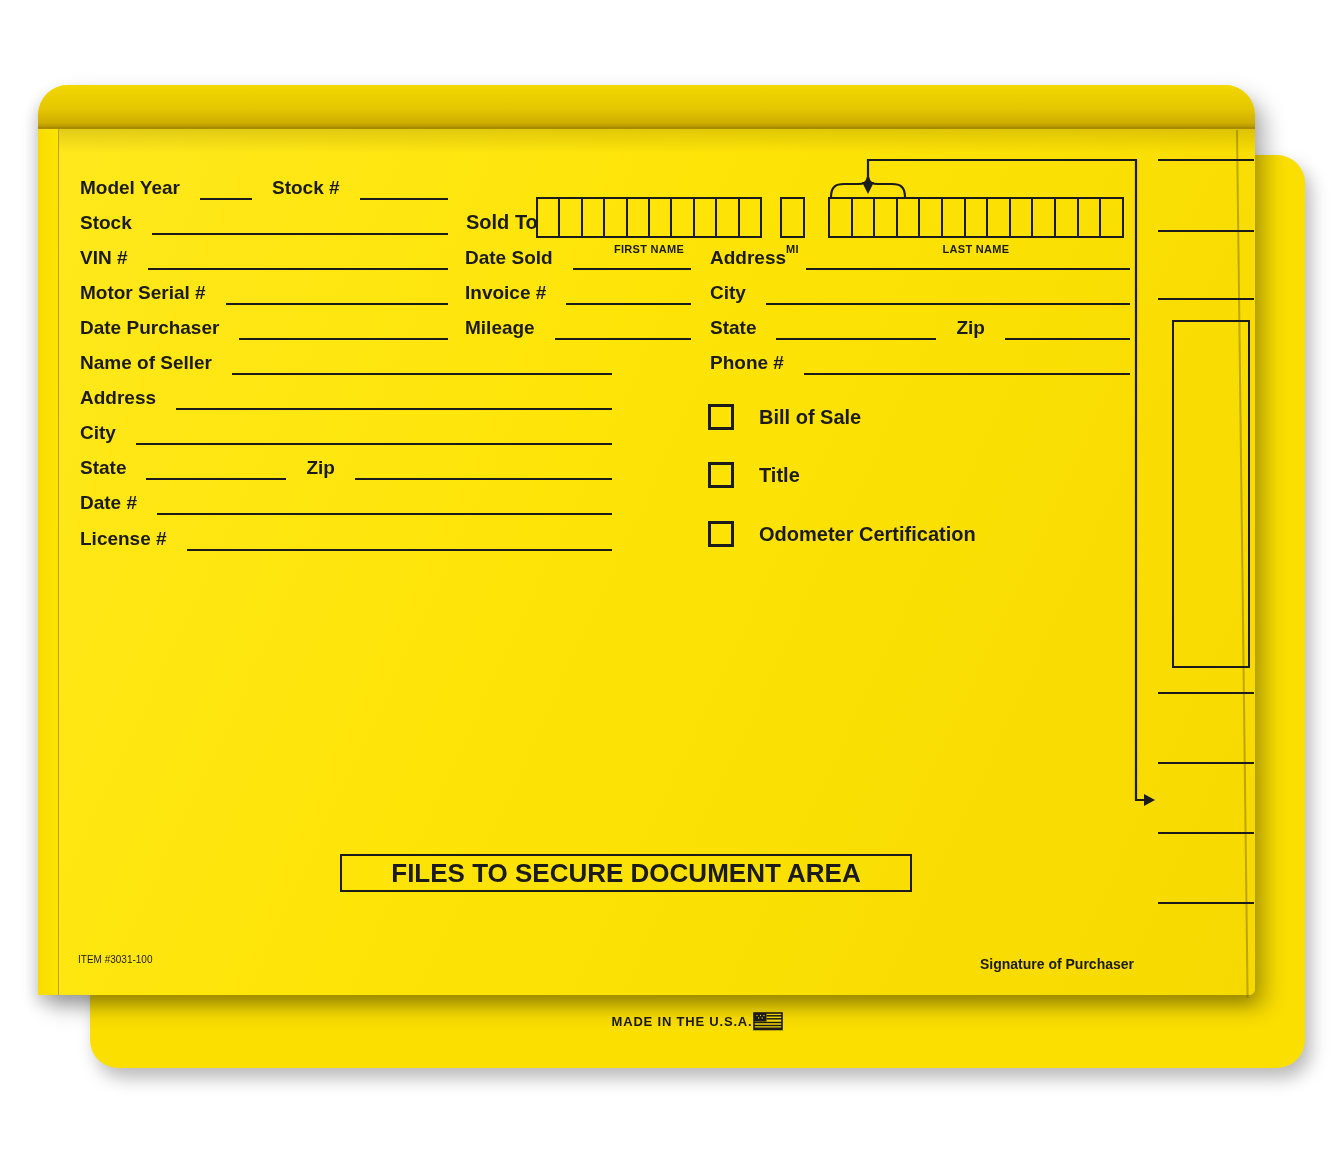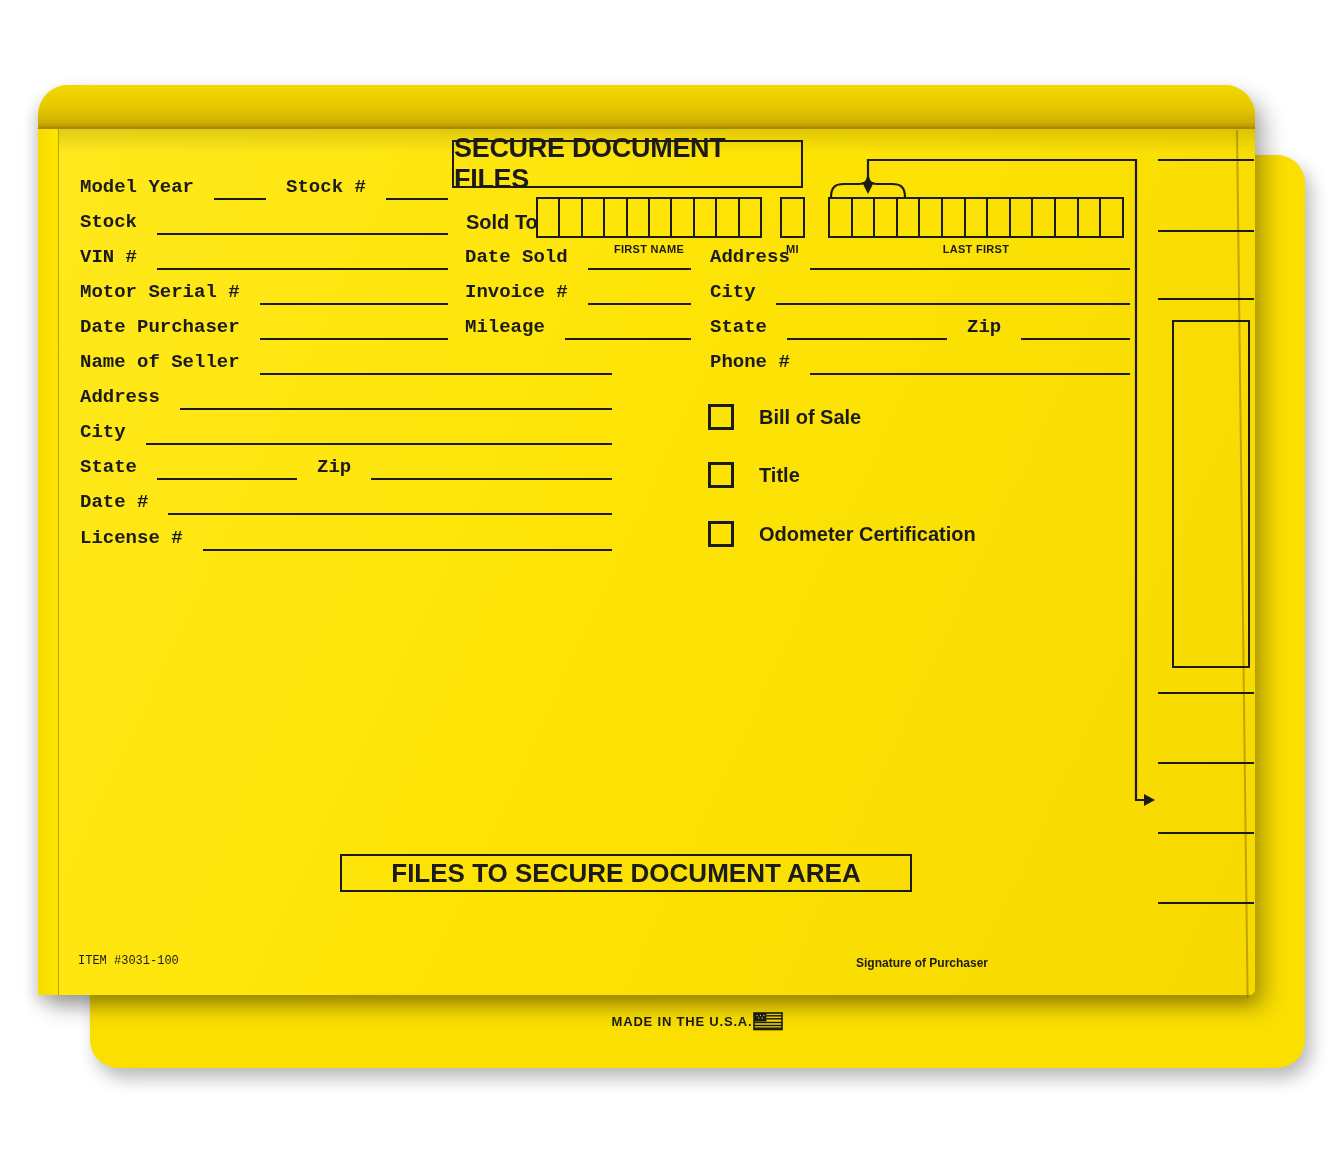--- a/index.html
+++ b/index.html
@@ -24,40 +24,40 @@
                background:linear-gradient(180deg,rgba(90,70,0,.18),rgba(90,70,0,0));}
   .gusset{position:absolute;left:0;top:44px;bottom:0;width:20px;
           background:linear-gradient(90deg,#f7dd00,#fde400);
           border-right:1px solid rgba(130,105,0,.5);}
   .crease-right{position:absolute;left:1198px;top:45px;width:2px;height:868px;
                 background:rgba(120,100,0,.45);transform:rotate(-0.7deg);transform-origin:top center;}
   
   .title-box{position:absolute;left:414px;top:55px;width:351px;height:48px;
              border:2.5px solid #1b1b1b;display:flex;align-items:center;justify-content:center;
              font-size:27px;font-weight:bold;letter-spacing:-.3px;box-sizing:border-box;}
-  .row{position:absolute;display:flex;align-items:center;height:26px;column-gap:20px;font-family:Liberation Mono, monospace;}
+  .row{position:absolute;display:flex;align-items:flex-end;height:26px;column-gap:20px;}
   .lbl{font-size:19px;font-weight:bold;line-height:24px;white-space:nowrap;}
   .line{height:24px;border-bottom:2.2px solid #1b1b1b;}
   .grow{flex:1;}
   .soldto-lbl{position:absolute;left:428px;top:126px;font-size:20px;font-weight:bold;}
   .cells{position:absolute;display:flex;height:41px;border:2px solid #1b1b1b;box-sizing:border-box;}
   .cells .cell{flex:1;border-left:2px solid #1b1b1b;}
   .cells .cell:first-child{border-left:none;}
   .cap{position:absolute;font-size:11px;font-weight:bold;text-align:center;letter-spacing:.3px;}
   .chk{position:absolute;display:flex;align-items:center;gap:25px;}
   .chk .box{width:20px;height:20px;border:3px solid #1b1b1b;}
   .chk .clbl{font-size:20px;font-weight:bold;}
   .banner{position:absolute;left:302px;top:769px;width:572px;height:38px;
           border:2.5px solid #1b1b1b;display:flex;align-items:center;justify-content:center;
           font-size:26px;font-weight:bold;box-sizing:border-box;}
   .received{left:533px;top:841px;width:560px;}
   .received .lbl{font-size:20px;}
-  .sig-cap{position:absolute;left:672px;top:871px;width:424px;text-align:center;
-           font-size:12px;font-weight:bold;}
-  .item-no{position:absolute;left:40px;top:869px;font-size:12px;font-weight:400;font-family:Liberation Mono, monospace;}
+  .sig-cap{position:absolute;left:672px;top:871px;width:424px;text-align:right;
+           font-size:14px;font-weight:bold;}
+  .item-no{position:absolute;left:40px;top:869px;font-size:10px;font-weight:400;}
   .rline{position:absolute;left:1120px;width:96px;height:0;border-top:2px solid #1b1b1b;}
   .side-rect{position:absolute;left:1134px;top:235px;width:78px;height:348px;
              border:2px solid #1b1b1b;box-sizing:border-box;}
   .arrow-svg{position:absolute;left:780px;top:70px;}
 </style>
 </head>
 <body>
 
 <div class="stage">
 
@@ -80,23 +80,20 @@
       </svg>
     </div>
   </div>
 
   <div class="env-front">
     <div class="flap"></div>
     <div class="fold-shadow"></div>
     <div class="gusset"></div>
     <div class="crease-right"></div>
 
-    <div class="title-box">
-      <span>SECURE DOCUMENT FILES</span>
-    </div>
 
     <div class="row" style="left:42px;top:89px;width:368px">
       <span class="lbl">Model Year</span>
       <span class="line" style="width:52px"></span>
       <span class="lbl">Stock #</span>
       <span class="line grow"></span>
     </div>
     <div class="row" style="left:42px;top:124px;width:368px">
       <span class="lbl">Stock</span>
       <span class="line grow"></span>
@@ -166,21 +163,21 @@
         <div class="cell"></div>
         <div class="cell"></div>
         <div class="cell"></div>
         <div class="cell"></div>
         <div class="cell"></div>
         <div class="cell"></div>
         <div class="cell"></div>
       </div>
     <div class="cap" style="left:498px;top:158px;width:226px">FIRST NAME</div>
     <div class="cap" style="left:742px;top:158px;width:25px">MI</div>
-    <div class="cap" style="left:790px;top:158px;width:296px">LAST FIRST</div>
+    <div class="cap" style="left:790px;top:158px;width:296px">LAST NAME</div>
 
     <div class="row" style="left:427px;top:159px;width:226px">
       <span class="lbl">Date Sold</span>
       <span class="line grow"></span>
     </div>
     <div class="row" style="left:427px;top:194px;width:226px">
       <span class="lbl">Invoice #</span>
       <span class="line grow"></span>
     </div>
     <div class="row" style="left:427px;top:229px;width:226px">

